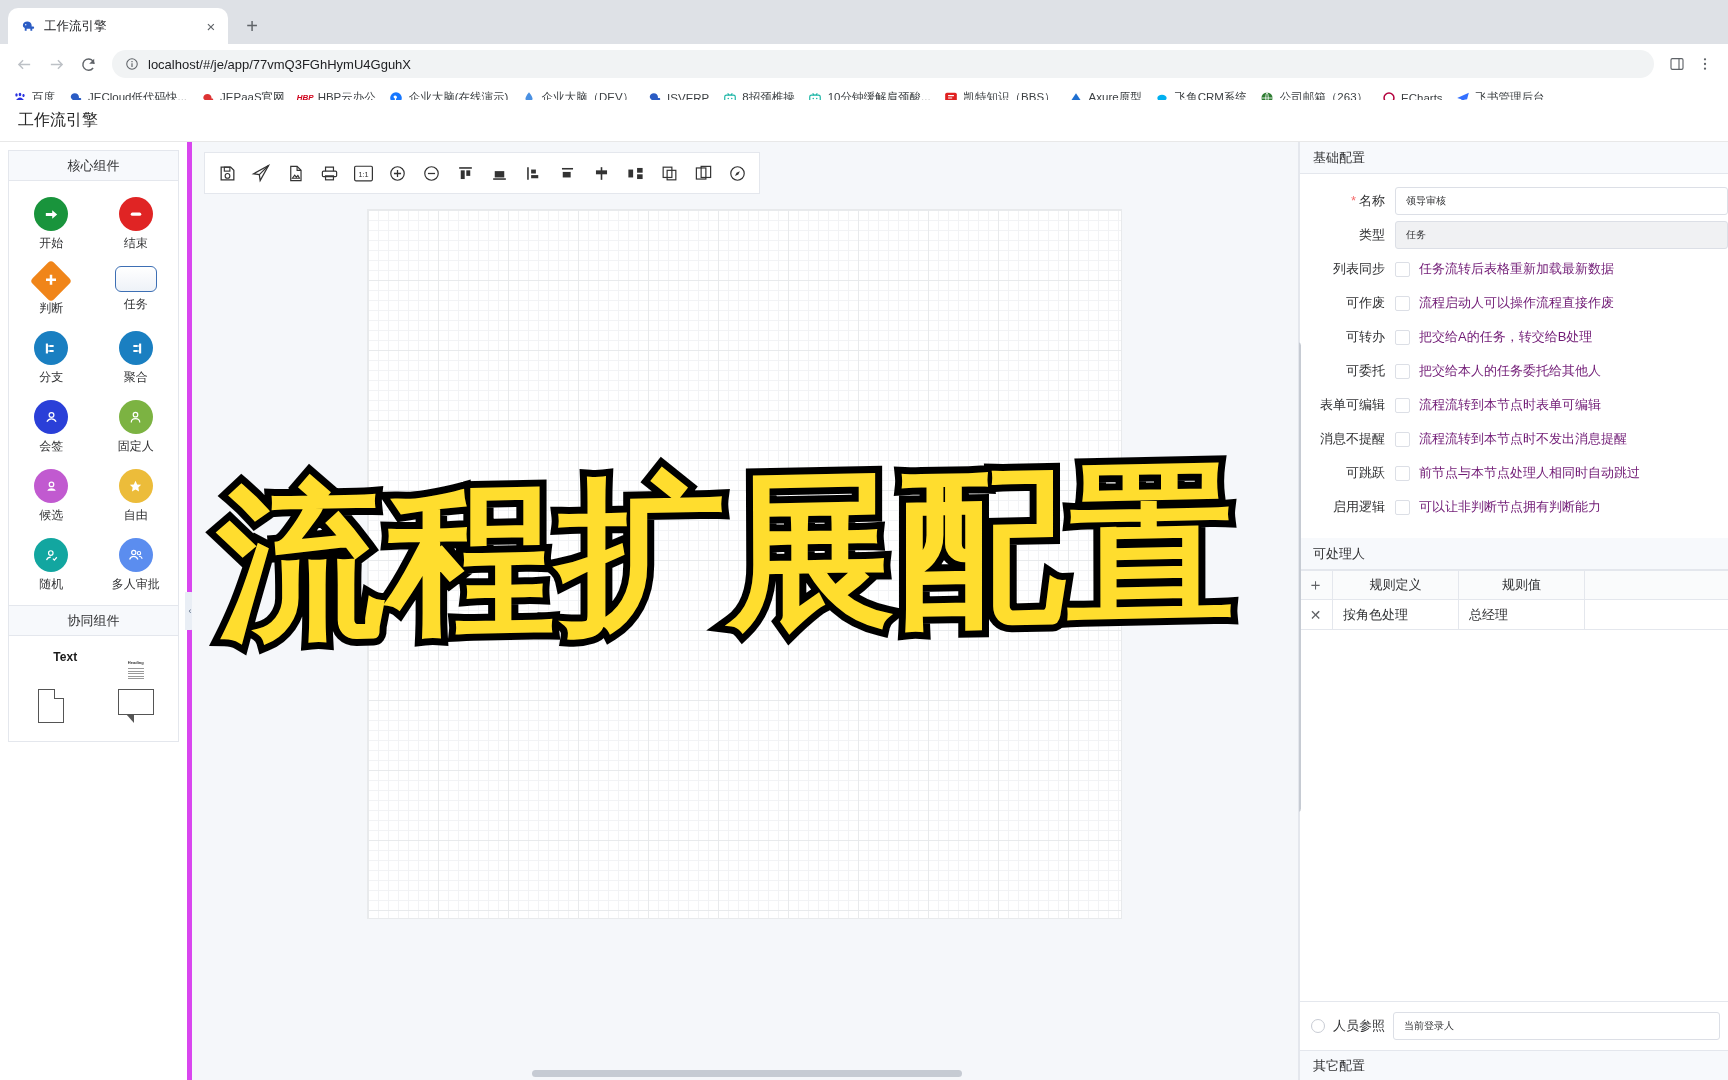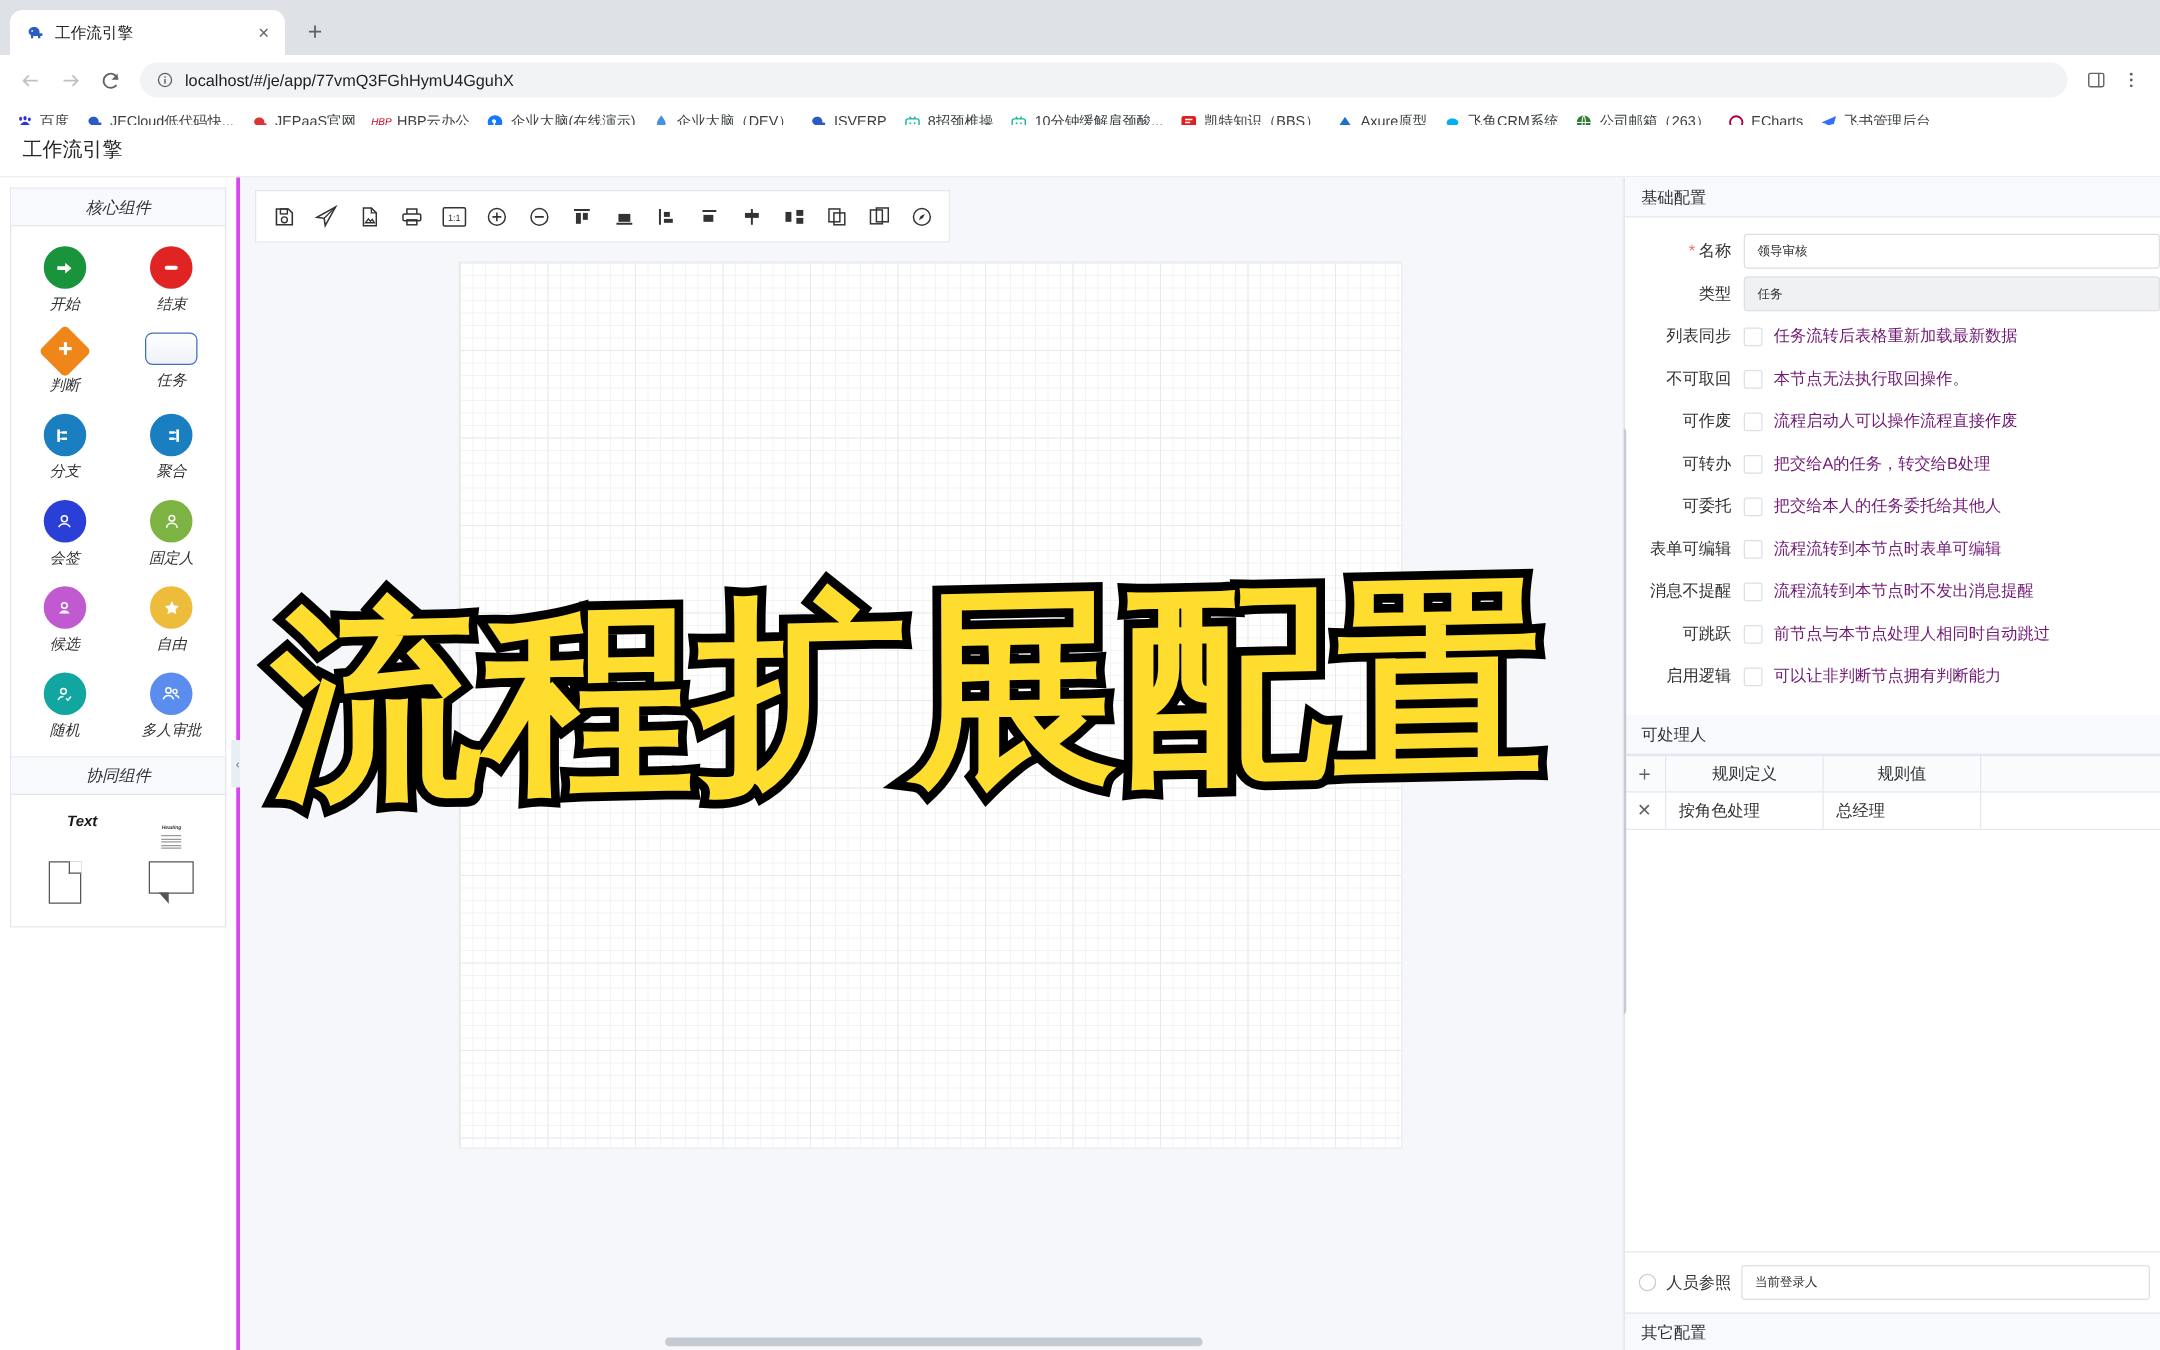--- a/index.html
+++ b/index.html
@@ -79,23 +79,22 @@
     height: 42px; display: flex; align-items: center; padding-left: 18px;
     border-bottom: 1px solid #e8e8e8; background: #fff;
   }
   .app-title { font-size: 16px; color: #262626; }
 
   .app-body { flex: 1; display: flex; min-height: 0; position: relative; }
 
   
   .palette {
     width: 192px; flex: 0 0 192px; background: #fff;
-    border-right: 3px solid #d946ef; display: flex; flex-direction: column;
+    border-right: 5px solid #d946ef; display: flex; flex-direction: column;
     padding: 8px 8px 0 8px;
-    font-style: italic;
   }
   .pal-group { border: 1px solid #e4e7ed; border-bottom: none; }
   .pal-group:last-of-type { }
   .pal-head {
     height: 30px; background: #f7f9fc; display: flex; align-items: center;
     justify-content: center; font-size: 13px; color: #303133;
     border-bottom: 1px solid #e4e7ed;
   }
   .pal-grid {
     display: grid; grid-template-columns: 1fr 1fr; padding: 10px 0 6px 0;
@@ -358,21 +357,21 @@
     </div>
     <div class="bm">
       <span class="bm-ico">
         <svg width="14" height="14" viewBox="0 0 24 24">
             <path fill="#d33" d="M4 11c0-3.3 3.1-6 7-6s7 2.7 7 6v2h1.5c.9 0 1.5.7 1.5 1.5s-.6 1.5-1.5 1.5H18v3h-3v-3H9v3H6v-4.2C4.4 13.9 4 12.5 4 11z"></path>
           </svg>
       </span>
       <span class="bm-label">JEPaaS官网</span>
     </div>
     <div class="bm">
-      <span class="bm-ico" style="font-weight:400;color:#d0021b;font-style:italic;font-size:8px;">HBP</span>
+      <span class="bm-ico" style="font-weight:700;color:#d0021b;font-style:italic;font-size:8px;">HBP</span>
       <span class="bm-label">HBP云办公</span>
     </div>
     <div class="bm">
       <span class="bm-ico">
         <svg width="14" height="14" viewBox="0 0 24 24">
             <circle cx="12" cy="12" r="10" fill="#1677ff"></circle>
             <path fill="#fff" d="M8 9c1-1.5 3.5-2 5 0 1.2 1.6.6 3.5-1 4.3V16H10v-3.2c-1.6-.6-2.6-2.3-2-3.8z"></path>
           </svg>
       </span>
       <span class="bm-label">企业大脑(在线演示)</span>
@@ -770,27 +769,20 @@
           </div>
 
           <div class="rp-row">
             <span class="rp-label">列表同步</span>
             <span class="rp-check-row">
               <span class="cbox"></span>
               <span class="hint">任务流转后表格重新加载最新数据</span>
             </span>
           </div>
 
-          <div class="rp-row">
-            <span class="rp-label">不可取回</span>
-            <span class="rp-check-row">
-              <span class="cbox"></span>
-              <span class="hint">本节点无法执行取回操作。</span>
-            </span>
-          </div>
 
           <div class="rp-row">
             <span class="rp-label">可作废</span>
             <span class="rp-check-row">
               <span class="cbox"></span>
               <span class="hint">流程启动人可以操作流程直接作废</span>
             </span>
           </div>
 
           <div class="rp-row">

